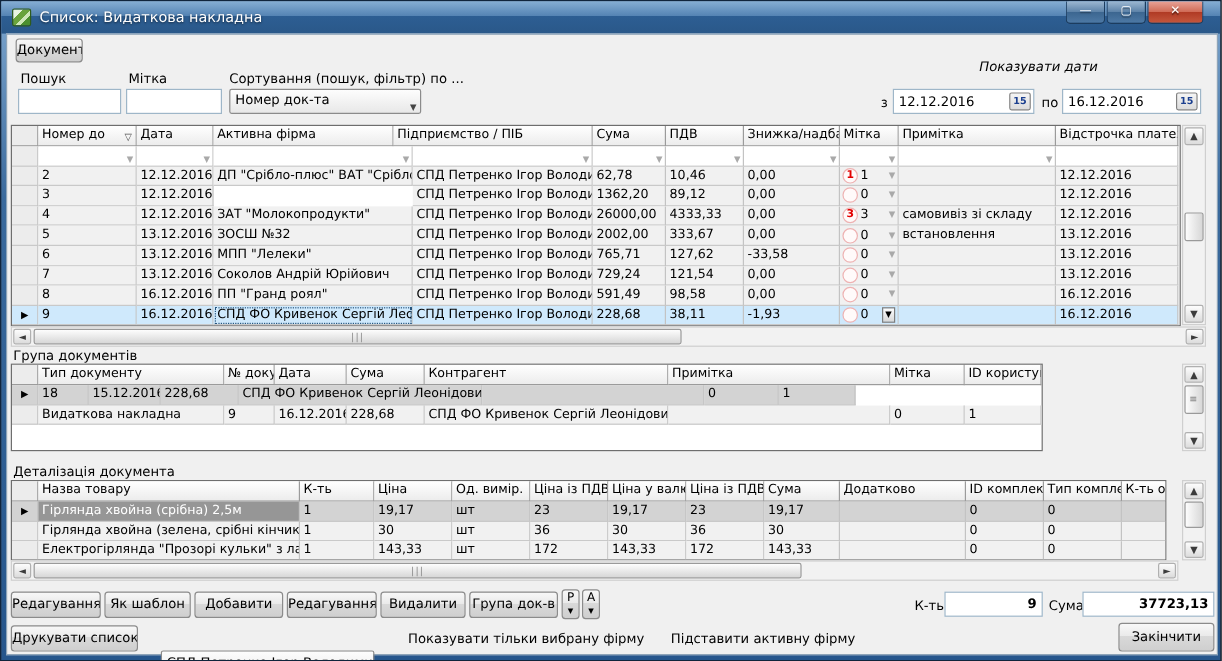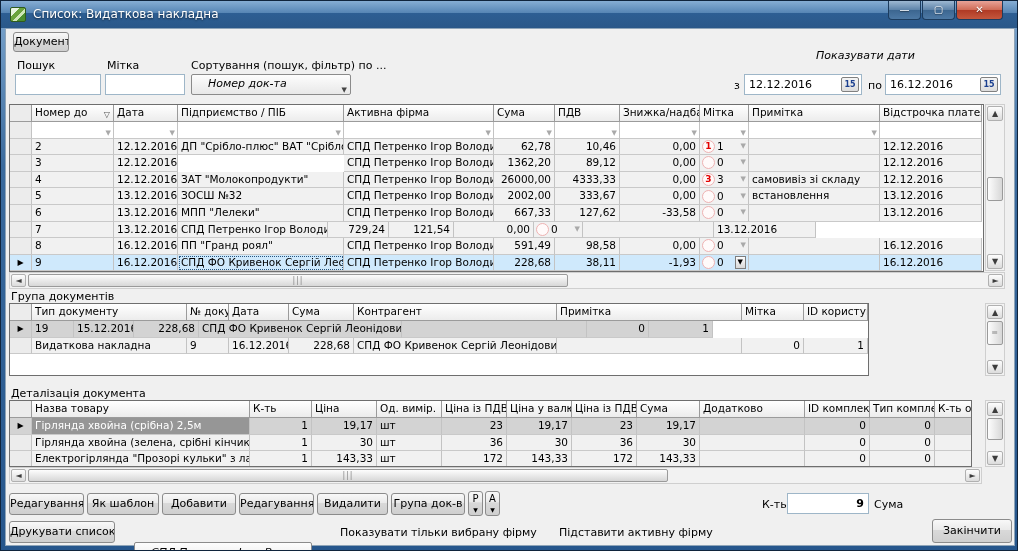--- a/index.html
+++ b/index.html
@@ -26,37 +26,37 @@
             border:1px solid #8ea4b8; }
   
   .abs { position:absolute; }
   .lbl { font-size:11px; color:#000; white-space:nowrap; }
   .btn { font-size:11px; color:#000; text-align:center;
          background:linear-gradient(#f8f8f8,#eaeaea 45%,#d9d9d9 46%,#cfcfcf);
          border:1px solid #8b8b8b; border-radius:3px; line-height:19px; white-space:nowrap; overflow:hidden; }
   .txt { background:#fff; border:1px solid #9eb6c8; font-size:11px; padding:2px 4px; line-height:15px;
          white-space:nowrap; overflow:hidden; }
   .sel { background:linear-gradient(#fdfdfd,#e8e8e8); border:1px solid #8b8b8b; border-radius:2px;
-         font-size:11px; line-height:18px; padding:0 16px; position:relative; white-space:nowrap; overflow:hidden;font-style:italic; }
+         font-size:11px; line-height:18px; padding:0 4px; position:relative; white-space:nowrap; overflow:hidden; }
   .sel .dd { position:absolute; right:3px; top:6px; font-size:7px; color:#444; }
   .cal { position:absolute; right:2px; top:2px; width:18px; height:15px; text-align:center;
          background:linear-gradient(#f5f5f5,#dcdcdc); border:1px solid #808080; border-radius:2px;
          font-size:8px; line-height:14px; font-weight:bold; color:#1b3f8f; }
   
   .grid { position:absolute; background:#fff; border:1px solid #6e6e6e; overflow:hidden; }
   .row { display:flex; height:16.6px; }
   .row.h { height:17px; }
   .cell { border-right:1px solid #c3c3c3; border-bottom:1px solid #c9c9c9; padding:0 3px;
           font-size:10.5px; line-height:15px; white-space:nowrap; overflow:hidden; background:#f1f1f1; flex:none; }
   .h .cell { background:linear-gradient(#ffffff,#ececec); border-right:1px solid #9b9b9b;
              border-bottom:1px solid #9b9b9b; font-size:10.5px; }
   .f .cell { background:#fff; position:relative; }
   .f .cell .fdd { position:absolute; right:2px; top:4px; font-size:7px; color:#a9a9a9; }
   .cell.ind { background:#ececec; text-align:center; padding:0 1px; font-size:8px; line-height:15px; color:#000; }
-  .cell.num { text-align:right; }
+  .cell.num { }
   .main-grid .row.sel-row .cell { background:#cfe9fc; }
   .main-grid .focus-cell { outline:1px dotted #27557e; outline-offset:-2px; }
   .gray-grid .row.sel-row .cell { background:#d3d3d3; }
   .gray-grid .row.sel-row .cell.first { background:#969696; color:#fff; }
   .mark-cell { display:flex; align-items:center; gap:2px; padding:0 2px; }
   .mcircle { width:13px; height:13px; border-radius:50%; border:1px solid #eeb2b2; background:#fffafa;
              color:#e30000; font-size:9px; font-weight:bold; text-align:center; line-height:11px; flex:none; }
   .mnum { font-size:10.5px; flex:1 1 auto; }
   .mdd { font-size:7px; color:#a9a9a9; flex:none; }
   .sel-row .mdd { color:#000; background:linear-gradient(#fdfdfd,#d8d8d8); border:1px solid #7e7e7e; padding:0 2px; line-height:11px; }
@@ -109,22 +109,22 @@
   <div class="abs txt" style="left:884px; top:73px; width:116px; height:21px;">
     <span>16.12.2016</span>
     <span class="cal">15</span>
   </div>
 
   <div class="grid main-grid" style="left:8px; top:103px; width:975px; height:168px;">
     <div class="row h">
       <div class="cell ind" style="width:22px;"></div>
       <div class="cell" style="width:82px;"><span>Номер до</span><span class="sort-g">▽</span></div>
       <div class="cell" style="width:64px;">Дата</div>
+      <div class="cell" style="width:150px;">Активна фірма</div>
       <div class="cell" style="width:166px;">Підприємство / ПІБ</div>
-      <div class="cell" style="width:150px;">Активна фірма</div>
       <div class="cell" style="width:61px;">Сума</div>
       <div class="cell" style="width:65px;">ПДВ</div>
       <div class="cell" style="width:80px;">Знижка/надбав</div>
       <div class="cell" style="width:49px;">Мітка</div>
       <div class="cell" style="width:131px;">Примітка</div>
       <div class="cell" style="width:102px;">Відстрочка платеж</div>
     </div>
     <div class="row f">
       <div class="cell ind" style="width:22px;"></div>
       <div class="cell" style="width:82px;">
@@ -229,36 +229,37 @@
           <div class="cell" style="width:131px;">встановлення</div>
           <div class="cell" style="width:102px;">13.12.2016</div>
         </div>
 
         <div class="row">
           <div class="cell ind" style="width:22px;"></div>
           <div class="cell" style="width:82px;">6</div>
           <div class="cell" style="width:64px;">13.12.2016</div>
           <div class="cell" style="width:166px;">МПП "Лелеки"</div>
           <div class="cell" style="width:150px;">СПД Петренко Ігор Володим</div>
-          <div class="cell num" style="width:61px;">667,33</div>
+          <div class="cell num" style="width:61px;">765,71</div>
           <div class="cell num" style="width:65px;">127,62</div>
           <div class="cell num" style="width:80px;">-33,58</div>
           <div class="cell mark-cell" style="width:49px;">
             <span class="mcircle"></span>
             <span class="mnum">0</span>
             <span class="mdd">▼</span>
           </div>
           <div class="cell" style="width:131px;"></div>
           <div class="cell" style="width:102px;">13.12.2016</div>
         </div>
 
         <div class="row">
           <div class="cell ind" style="width:22px;"></div>
           <div class="cell" style="width:82px;">7</div>
           <div class="cell" style="width:64px;">13.12.2016</div>
+          <div class="cell" style="width:166px;">Соколов Андрій Юрійович</div>
           <div class="cell" style="width:150px;">СПД Петренко Ігор Володим</div>
           <div class="cell num" style="width:61px;">729,24</div>
           <div class="cell num" style="width:65px;">121,54</div>
           <div class="cell num" style="width:80px;">0,00</div>
           <div class="cell mark-cell" style="width:49px;">
             <span class="mcircle"></span>
             <span class="mnum">0</span>
             <span class="mdd">▼</span>
           </div>
           <div class="cell" style="width:131px;"></div>
@@ -325,21 +326,21 @@
       <div class="cell" style="width:65px;">Сума</div>
       <div class="cell" style="width:203px;">Контрагент</div>
       <div class="cell" style="width:185px;">Примітка</div>
       <div class="cell" style="width:62px;">Мітка</div>
       <div class="cell" style="width:64px;">ID користув</div>
     </div>
     <div>
 
         <div class="row sel-row">
           <div class="cell ind" style="width:22px;">▶</div>
-          <div class="cell" style="width:42px;">19</div>
+          <div class="cell" style="width:42px;">18</div>
           <div class="cell" style="width:60px;">15.12.2016</div>
           <div class="cell num" style="width:65px;">228,68</div>
           <div class="cell" style="width:203px;">СПД ФО Кривенок Сергій Леонідович</div>
           <div class="cell" style="width:185px;"></div>
           <div class="cell num" style="width:62px;">0</div>
           <div class="cell num" style="width:64px;">1</div>
         </div>
 
         <div class="row">
           <div class="cell ind" style="width:22px;"></div>
@@ -444,20 +445,21 @@
   <div class="abs btn" style="left:161px; top:492px; width:74px; height:22px;">Добавити</div>
   <div class="abs btn" style="left:238px; top:492px; width:75px; height:22px;">Редагування</div>
   <div class="abs btn" style="left:316px; top:492px; width:71px; height:22px;">Видалити</div>
   <div class="abs btn" style="left:390px; top:492px; width:74px; height:22px;">Група док-в</div>
   <div class="abs btn" style="left:467px; top:490px; width:15px; height:25px; line-height:10px; font-size:10px; padding-top:2px;"><span>P</span><br><span style="font-size:6px;">▼</span></div>
   <div class="abs btn" style="left:484px; top:490px; width:15px; height:25px; line-height:10px; font-size:10px; padding-top:2px;"><span>A</span><br><span style="font-size:6px;">▼</span></div>
 
   <div class="abs lbl" style="left:761px; top:497px;">К-ть</div>
   <div class="abs txt bold" style="left:786px; top:492px; width:82px; height:21px; text-align:right;">9</div>
   <div class="abs lbl" style="left:873px; top:497px;">Сума</div>
+  <div class="abs txt bold" style="left:901px; top:492px; width:110px; height:21px; text-align:right;">37723,13</div>
 
   <div class="abs btn" style="left:8px; top:520px; width:106px; height:22px;">Друкувати список</div>
   <div class="abs sel" style="left:133px; top:520px; width:178px; height:22px; line-height:20px;">
     <span>СПД Петренко Ігор Володими</span>
     <span class="dd" style="top:7px;">▼</span>
   </div>
 
   <div class="abs lbl" style="left:339px; top:525px;">Показувати тільки вибрану фірму</div>
 
   <div class="abs lbl" style="left:558px; top:525px;">Підставити активну фірму</div>

